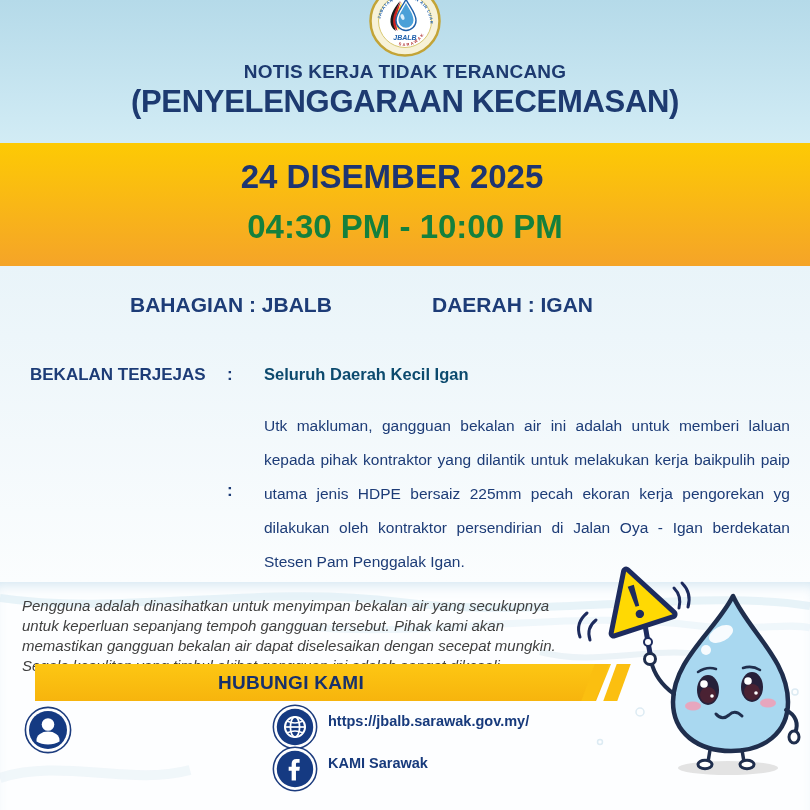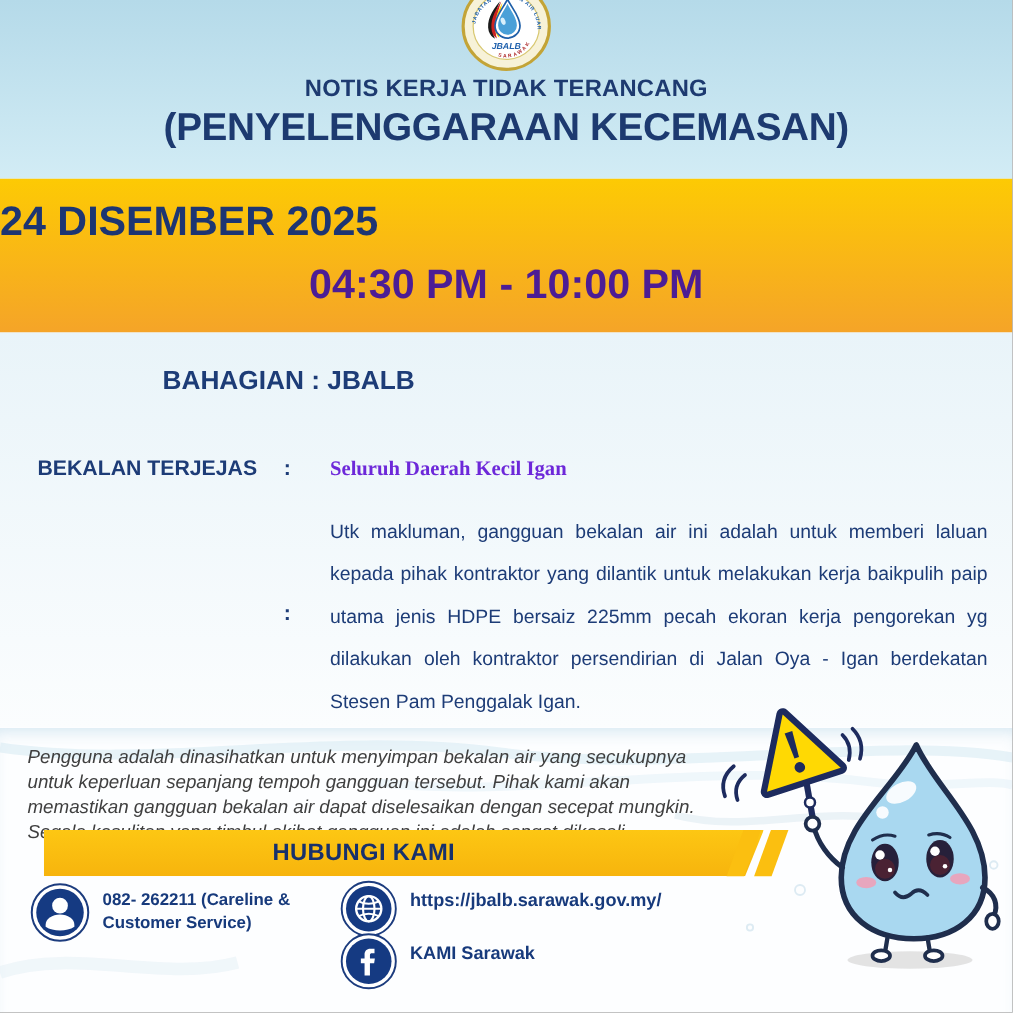--- a/index.html
+++ b/index.html
@@ -22,33 +22,33 @@
                box-shadow:inset 0 10px 14px -8px rgba(150,195,220,.45); }
 
   
   .logo { left:367px; top:-16px; width:76px; height:74px; }
   .subtitle { left:0; top:61px; width:810px; text-align:center;
               font-weight:bold; font-size:19px; color:#1d3a70; letter-spacing:.2px; }
   .title    { left:0; top:84px; width:810px; text-align:center;
               font-weight:bold; font-size:31px; color:#1d3a70; letter-spacing:-.3px; }
 
   
-  .banner-date { left:0; top:158px; width:784px; 
+  .banner-date { left:0; top:158px; width:784px; text-align:center;
                  font-weight:bold; font-size:33px; color:#1d3572; }
   .banner-time { left:0; top:208px; width:810px; text-align:center;
-                 font-weight:bold; font-size:33px; color:#4c1d95; }
+                 font-weight:bold; font-size:33px; color:#15803d; }
 
   
   .region-bahagian { left:130px; top:293px; font-weight:bold; font-size:21px; color:#1d3c77; }
   .region-daerah   { left:432px; top:293px; font-weight:bold; font-size:21px; color:#1d3c77; }
 
   
   .d-label { font-weight:bold; font-size:17px; color:#1d3c77; }
   .d-colon { font-weight:bold; font-size:17px; color:#1d3c77; }
-  .d-value { font-weight:bold; font-size:16.5px; color:#6d28d9;font-family:Liberation Serif, serif; }
+  .d-value { font-weight:bold; font-size:16.5px; color:#0c4a6e; }
   .kawasan-label { left:30px;  top:365px; }
   .kawasan-colon { left:227px; top:365px; }
   .kawasan-value { left:264px; top:365px; }
   .huraian-label { left:30px;  top:481px; }
   .huraian-colon { left:227px; top:481px; }
   .huraian-text  { left:264px; top:409px; width:526px;
                    font-weight:normal; font-size:15.5px; color:#1d3c77;
                    line-height:34px; text-align:justify; }
 
   
@@ -123,20 +123,21 @@
     <text x="38" y="55.5" text-anchor="middle" font-size="7" font-weight="bold" font-style="italic" fill="#1f60ac">JBALB</text>
   </svg>
 
   <div class="abs title">(PENYELENGGARAAN KECEMASAN)</div>
   <div class="abs subtitle">NOTIS KERJA TIDAK TERANCANG</div>
 
   <div class="abs banner-date">24 DISEMBER 2025</div>
   <div class="abs banner-time">04:30 PM - 10:00 PM</div>
 
   <div class="abs region-bahagian">BAHAGIAN : JBALB</div>
+  <div class="abs region-daerah">DAERAH : IGAN</div>
 
   <div class="abs d-label kawasan-label">BEKALAN TERJEJAS</div>
   <div class="abs d-colon kawasan-colon">:</div>
   <div class="abs d-value kawasan-value">Seluruh Daerah Kecil Igan</div>
 
   <div class="abs d-colon huraian-colon">:</div>
   <div class="abs huraian-text">Utk makluman, gangguan bekalan air ini adalah untuk memberi laluan kepada pihak kontraktor yang dilantik untuk melakukan kerja baikpulih paip utama jenis HDPE bersaiz 225mm pecah ekoran kerja pengorekan yg dilakukan oleh kontraktor persendirian di Jalan Oya - Igan berdekatan Stesen Pam Penggalak Igan.</div>
 
   <div class="abs disclaimer">Pengguna adalah dinasihatkan untuk menyimpan bekalan air yang secukupnya untuk keperluan sepanjang tempoh gangguan tersebut. Pihak kami akan memastikan gangguan bekalan air dapat diselesaikan dengan secepat mungkin. Segala kesulitan yang timbul akibat gangguan ini adalah sangat dikesali.</div>
 
@@ -146,21 +147,20 @@
   <div class="abs stripe stripe-1"></div>
   <div class="abs stripe stripe-2"></div>
 
   <div class="abs contact-item ci-1">
     <svg class="ci-icon" width="48" height="48" viewBox="0 0 48 48">
       <circle cx="24" cy="24" r="22.6" fill="#ffffff" stroke="#1c3c7e" stroke-width="1.6"></circle>
       <circle cx="24" cy="24" r="19" fill="#153a82"></circle>
       <circle cx="24" cy="18.5" r="6.3" fill="#ffffff"></circle>
       <path d="M12.5,33.8 a11.5,8.2 0 0 1 23,0 l0,1.6 c-6,4 -17,4 -23,0 Z" fill="#ffffff"></path>
     </svg>
-    <span class="ci-text">082- 262211 (Careline &amp; Customer Service)</span>
   </div>
 
   <div class="abs contact-item ci-2">
     <svg class="ci-icon" width="46" height="46" viewBox="0 0 48 48">
       <circle cx="24" cy="24" r="22.6" fill="#ffffff" stroke="#1c3c7e" stroke-width="1.6"></circle>
       <circle cx="24" cy="24" r="19" fill="#153a82"></circle>
       <circle cx="24" cy="24" r="10.5" fill="none" stroke="#ffffff" stroke-width="2"></circle>
       <ellipse cx="24" cy="24" rx="4.8" ry="10.5" fill="none" stroke="#ffffff" stroke-width="1.8"></ellipse>
       <line x1="13.5" y1="24" x2="34.5" y2="24" stroke="#ffffff" stroke-width="1.8"></line>
       <path d="M15.5,17.8 Q24,22 32.5,17.8" fill="none" stroke="#ffffff" stroke-width="1.6"></path>

